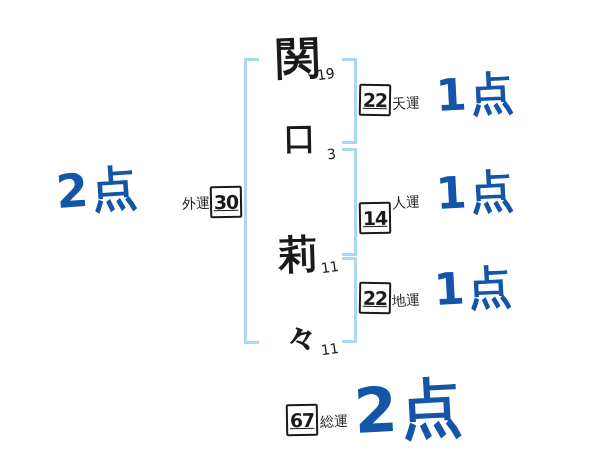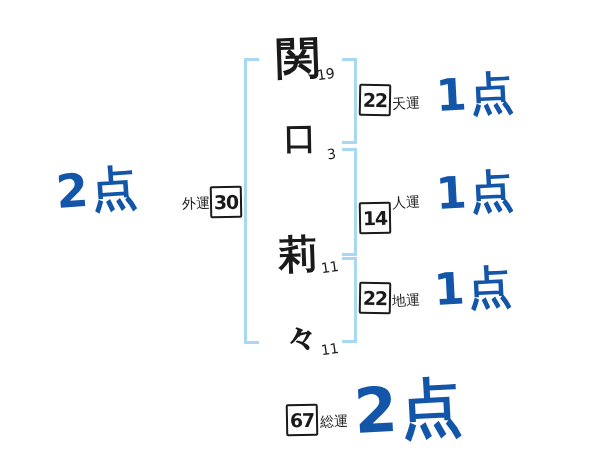--- a/index.html
+++ b/index.html
@@ -62,20 +62,21 @@
   
   .valbox {
     width: 28px; height: 28px;
     border: 2px solid #1a1a1a;
     border-radius: 2px;
     display: flex; align-items: center; justify-content: center;
     font-size: 19px; font-weight: 600;
     color: #1a1a1a;
     background: #ffffff;
     letter-spacing: -1px;
+    text-decoration: underline;
   }
   .vb-tenun { left: 359px; top: 84px;  transform: rotate(1deg); }
   .vb-jinun { left: 359px; top: 202px; transform: rotate(-1deg); }
   .vb-chiun { left: 359px; top: 282px; transform: rotate(1deg); }
   .vb-gaiun { left: 210px; top: 186px; transform: rotate(-1deg); }
   .vb-soun  { left: 286px; top: 404px; transform: rotate(-1deg); }
 
   .fortune-label {
     color: #1a1a1a;
     font-size: 14px;

